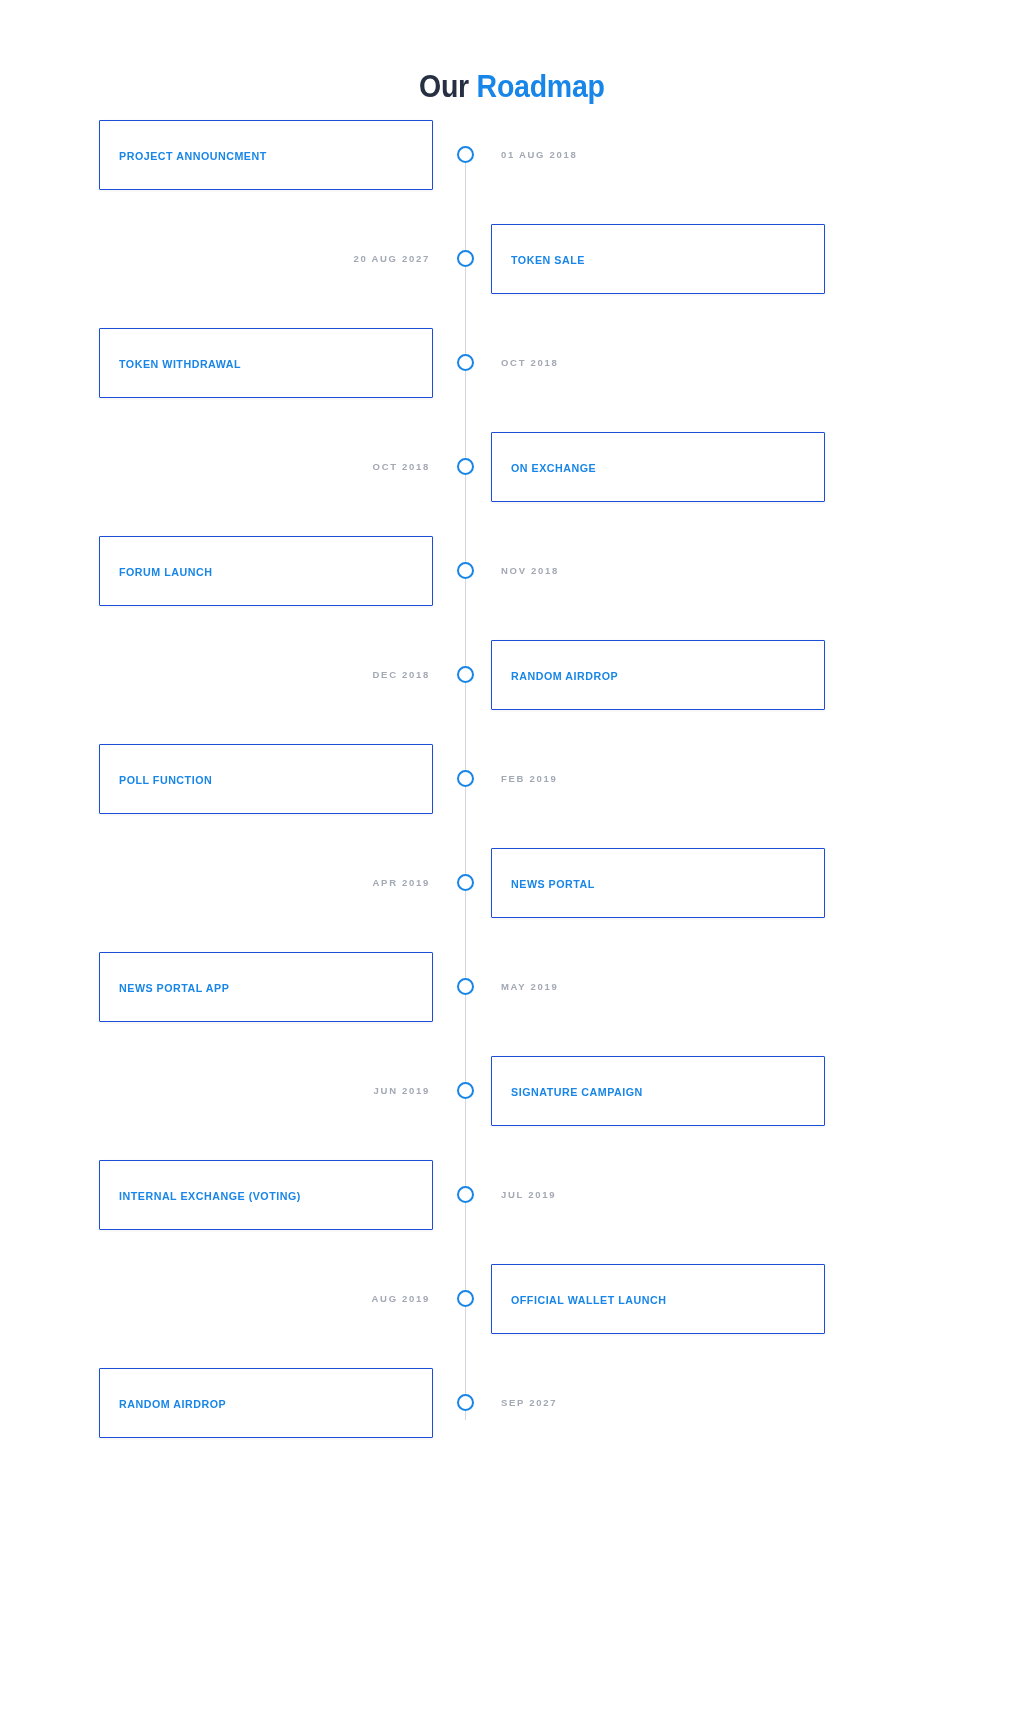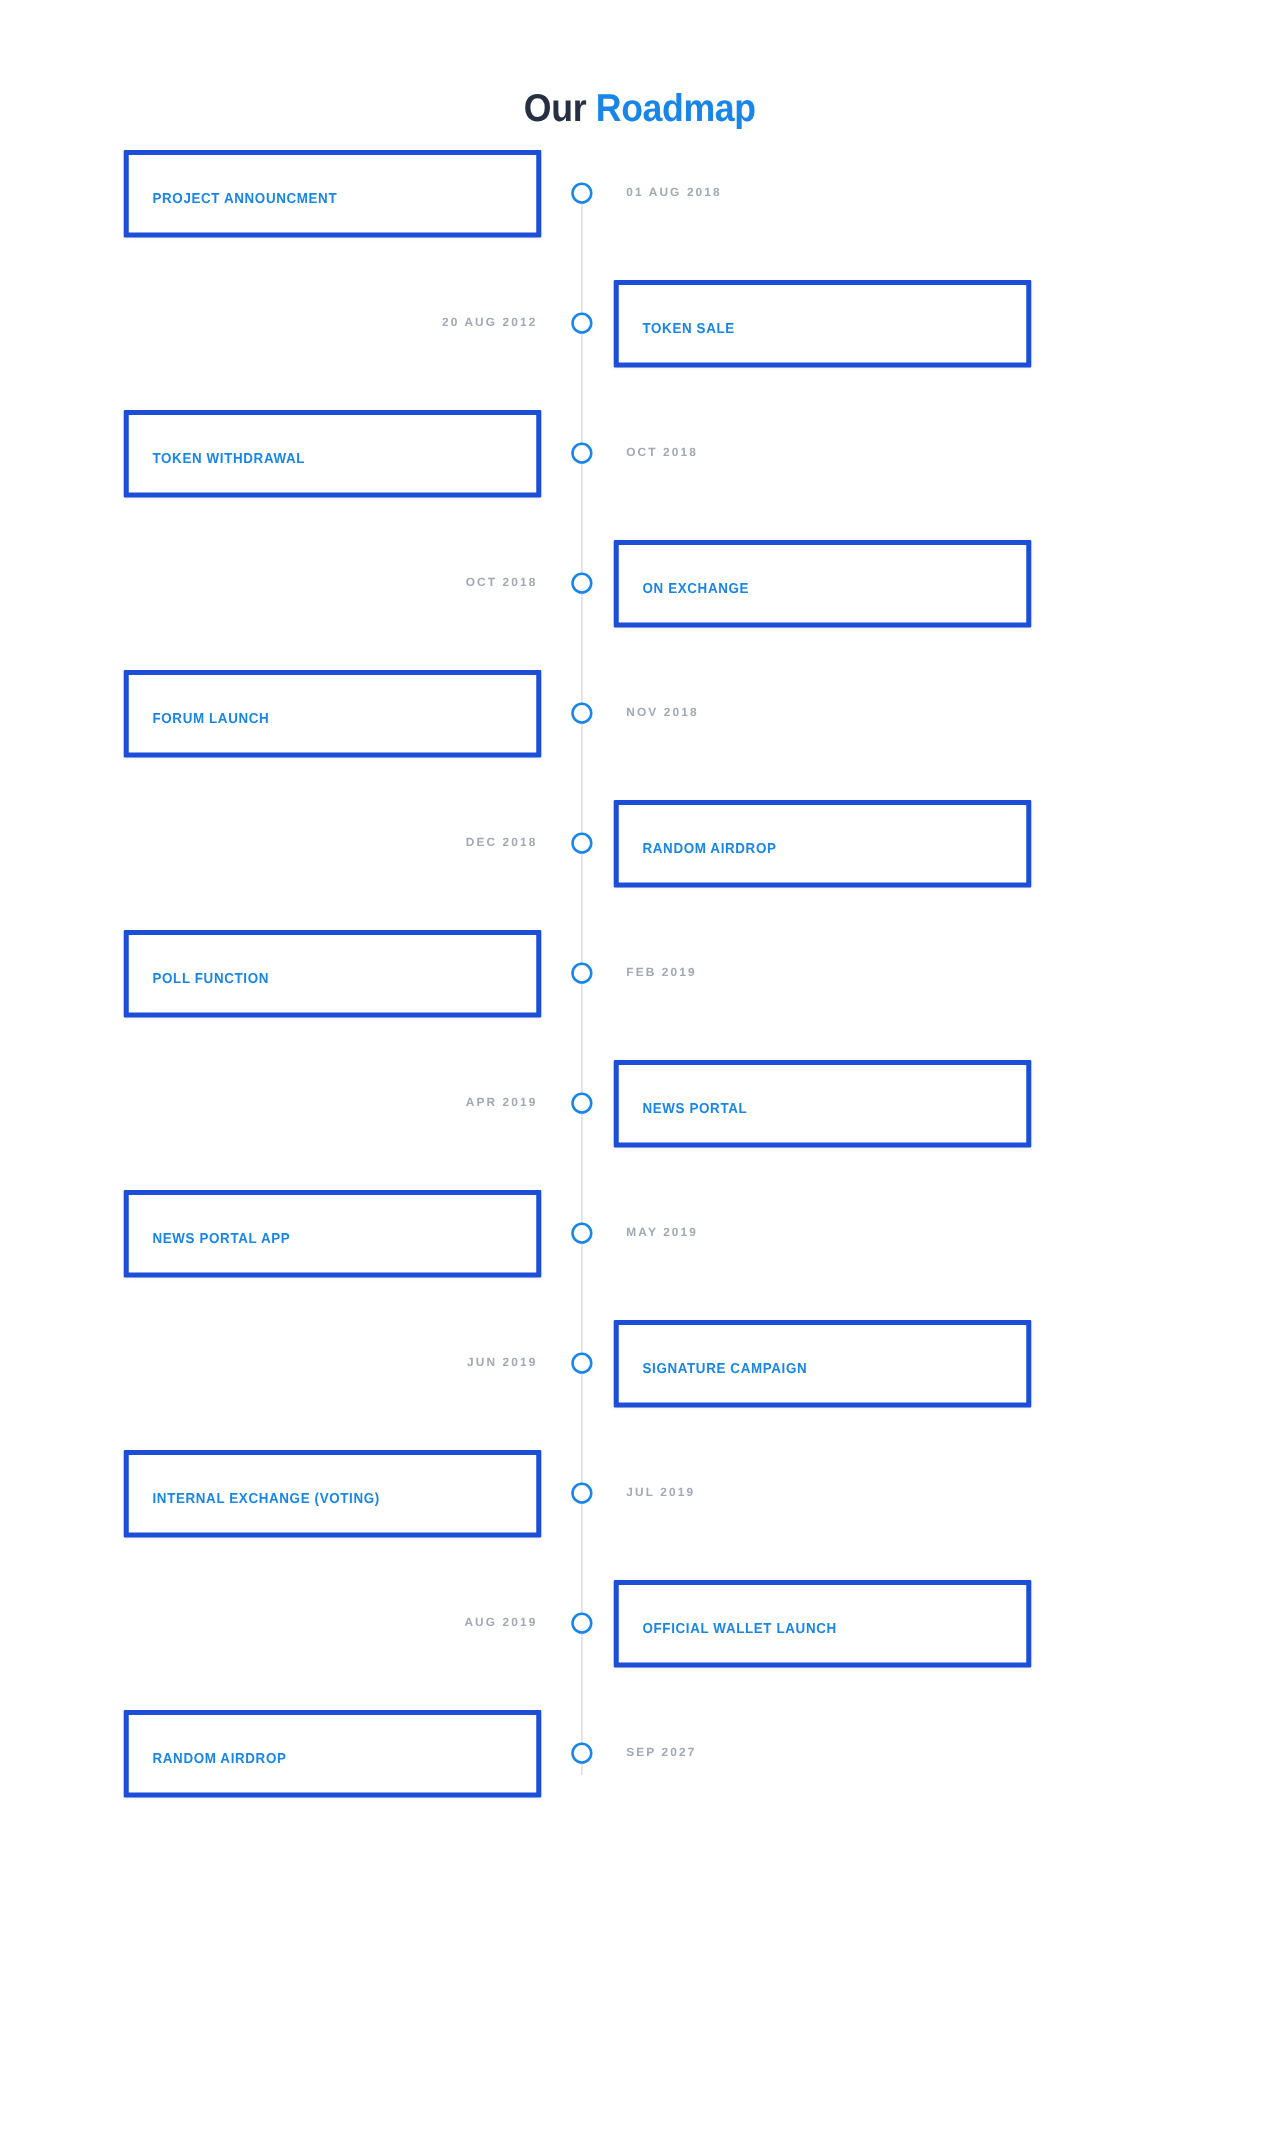--- a/index.html
+++ b/index.html
@@ -92,21 +92,21 @@
     white-space: nowrap;
   }
   .row.left .date  { left: 501px; text-align: left; }
   .row.right .date { left: 240px; width: 190px; text-align: right; }
 
   .card {
     position: absolute;
     top: 0;
     height: 70px;
     background: #ffffff;
-    border: 4px solid #1d4ed8;
+    border: 1px solid #1d4ed8;
     box-shadow: 0 1px 3px rgba(30, 45, 80, 0.055),
                 0 0 1px rgba(30, 45, 80, 0.05);
     border-radius: 1px;
   }
   .row.left  .card { left: 99px;  width: 334px; }
   .row.right .card { left: 491px; width: 334px; }
 
   .card-title {
     position: absolute;
     top: 27px;
@@ -137,21 +137,21 @@
           <div class="card-title">PROJECT ANNOUNCMENT</div>
         </div>
         <div class="marker"></div>
         <div class="date">01 AUG 2018</div>
       </div>
       <div class="row right" style="top: 104px;">
         <div class="card">
           <div class="card-title">TOKEN SALE</div>
         </div>
         <div class="marker"></div>
-        <div class="date">20 AUG 2012</div>
+        <div class="date">20 AUG 2027</div>
       </div>
       <div class="row left" style="top: 208px;">
         <div class="card">
           <div class="card-title">TOKEN WITHDRAWAL</div>
         </div>
         <div class="marker"></div>
         <div class="date">OCT 2018</div>
       </div>
       <div class="row right" style="top: 312px;">
         <div class="card">

